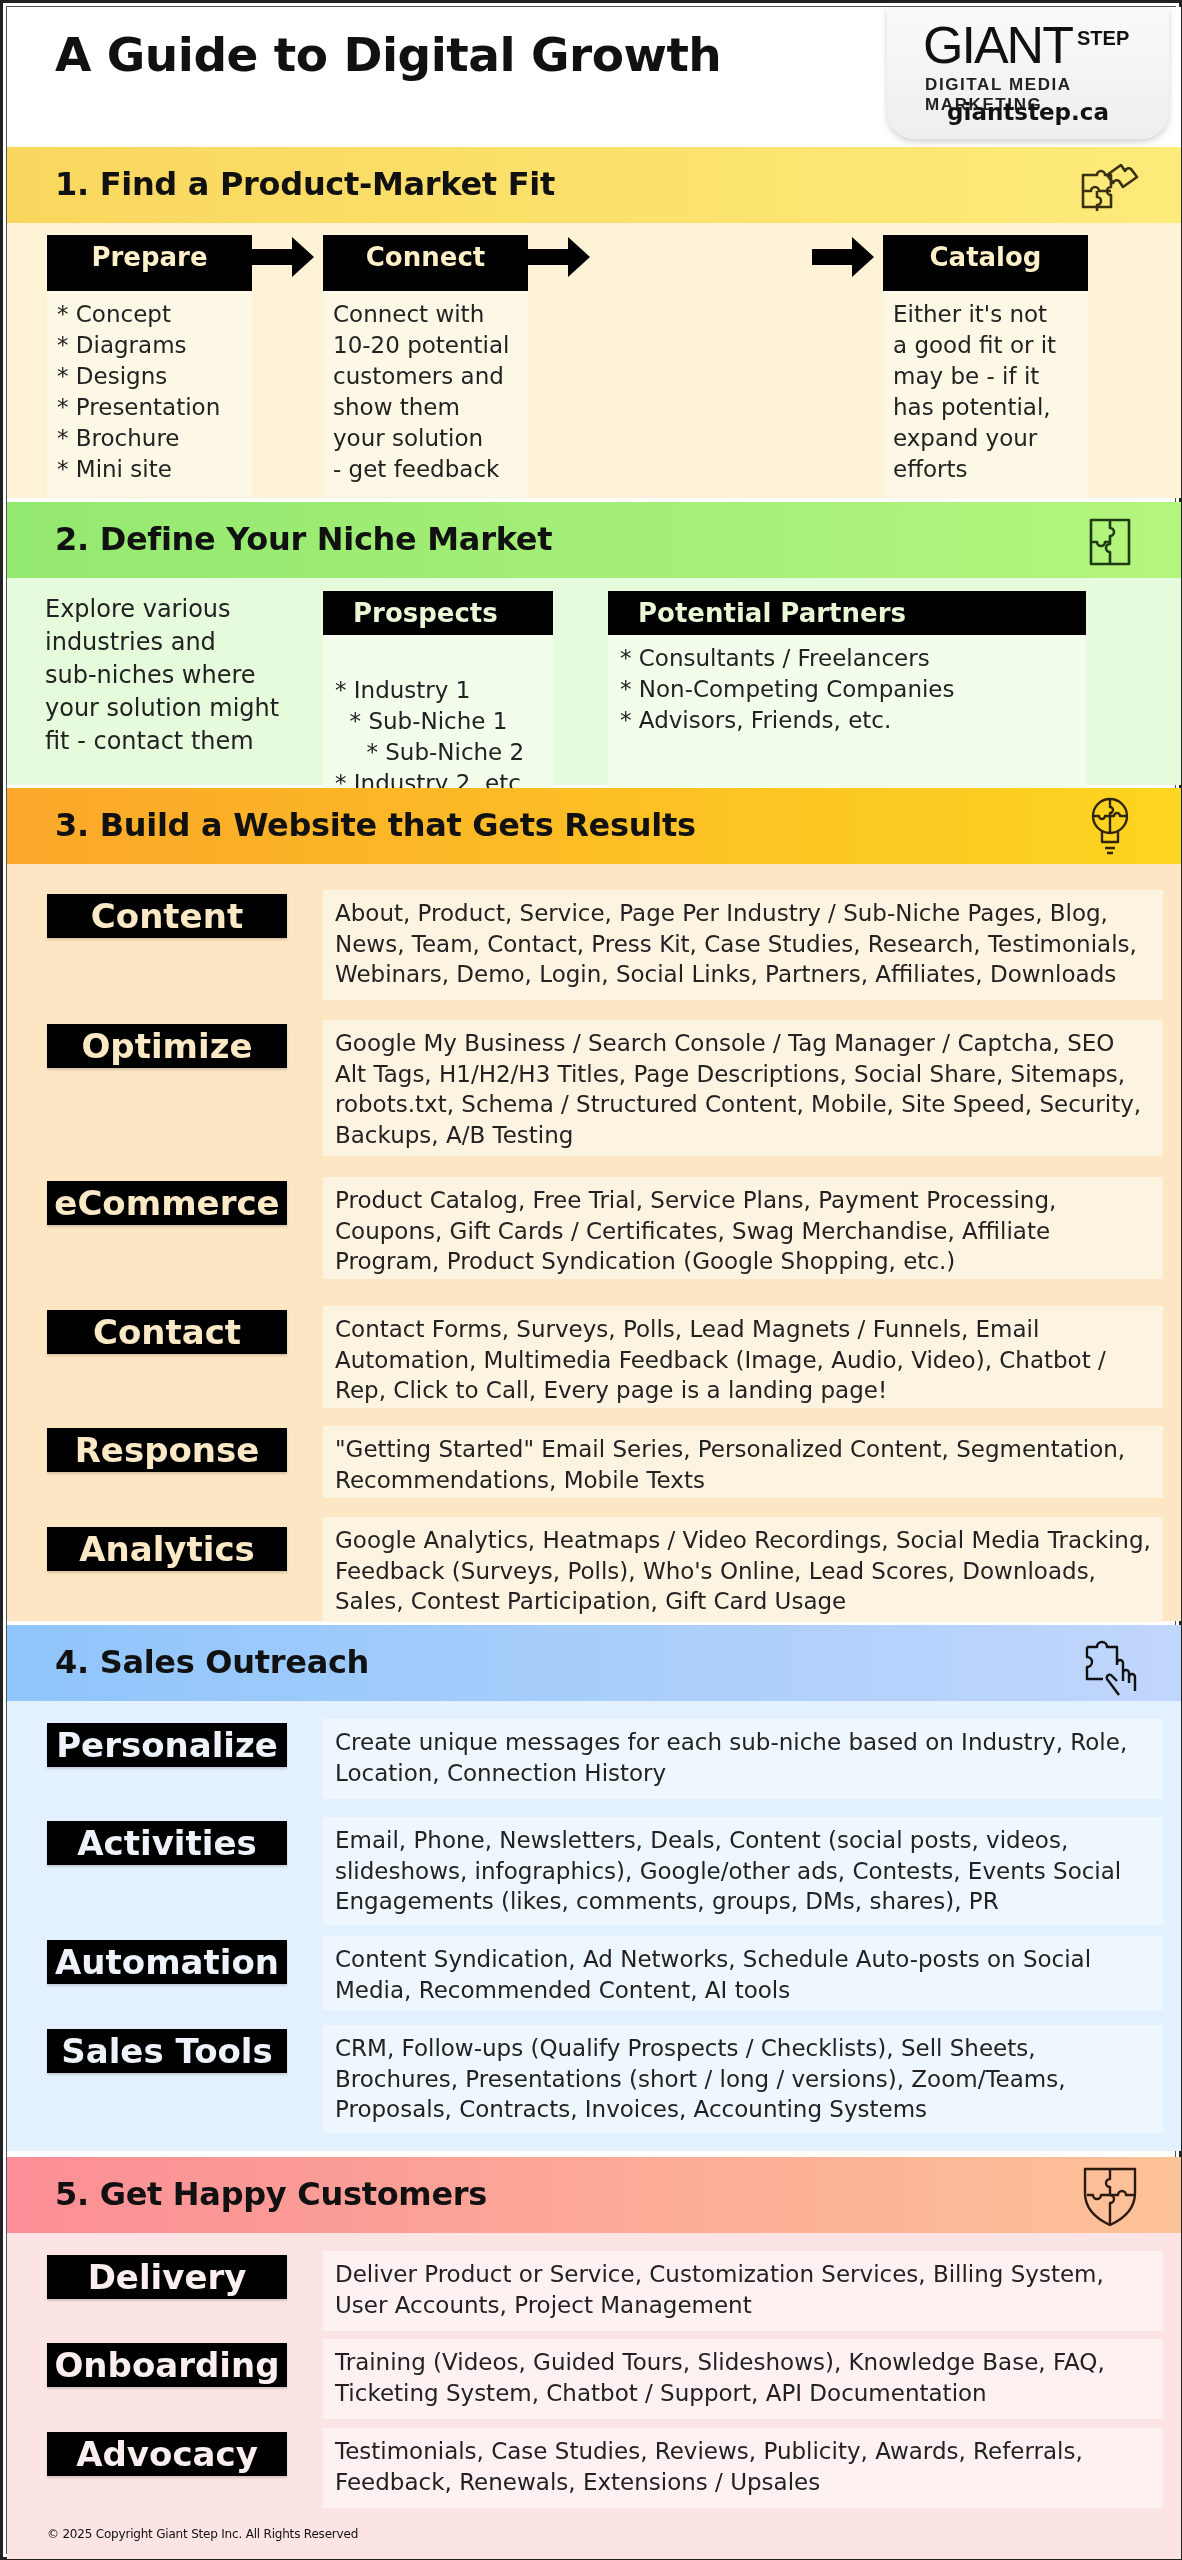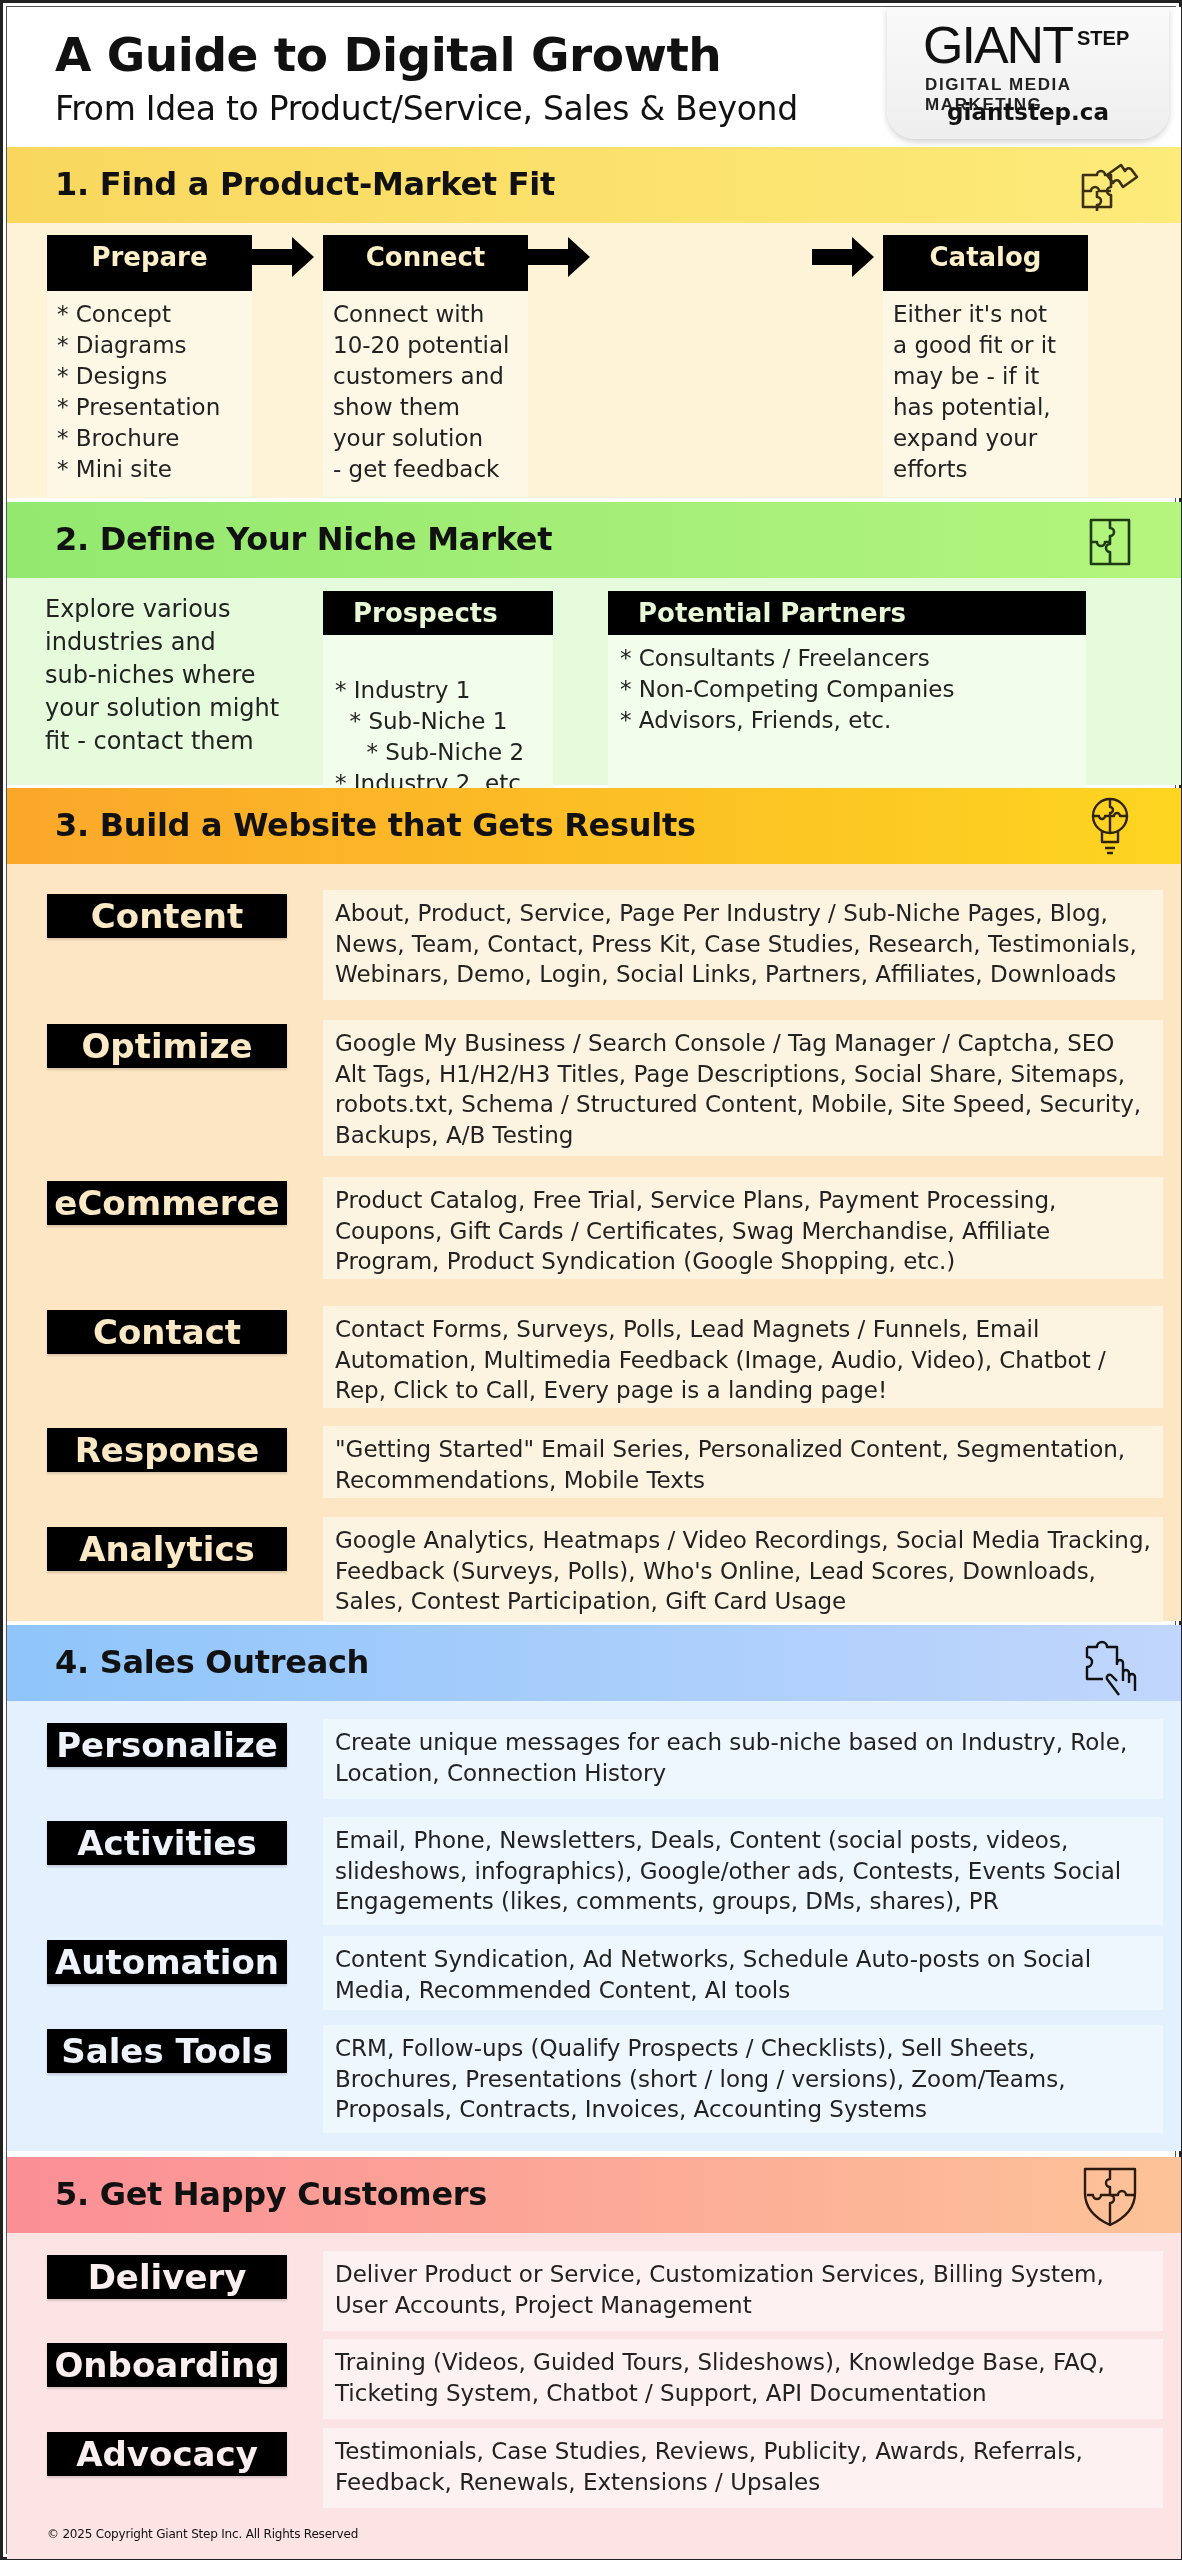--- a/index.html
+++ b/index.html
@@ -67,21 +67,20 @@
 
   .footer { position: absolute; left: 44px; top: 2524px; font-size: 12px; color: #111; letter-spacing: -0.2px; }
 </style>
 </head>
 <body>
 
 <div class="frame">
 
   <div class="header">
     <div class="title">A Guide to Digital Growth</div>
-    <div class="subtitle">From Idea to Product/Service, Sales &amp; Beyond</div>
     <div class="logo-card">
       <div class="logo-main">GIANT</div>
       <div class="logo-step">STEP</div>
       <div class="logo-tag">DIGITAL MEDIA MARKETING</div>
       <div class="logo-url">giantstep.ca</div>
     </div>
   </div>
 
   <div class="band" style="top:144px;background:linear-gradient(90deg,#f9d75e,#fdeb7a);">
     <div class="band-title">1. Find a Product-Market Fit</div>

